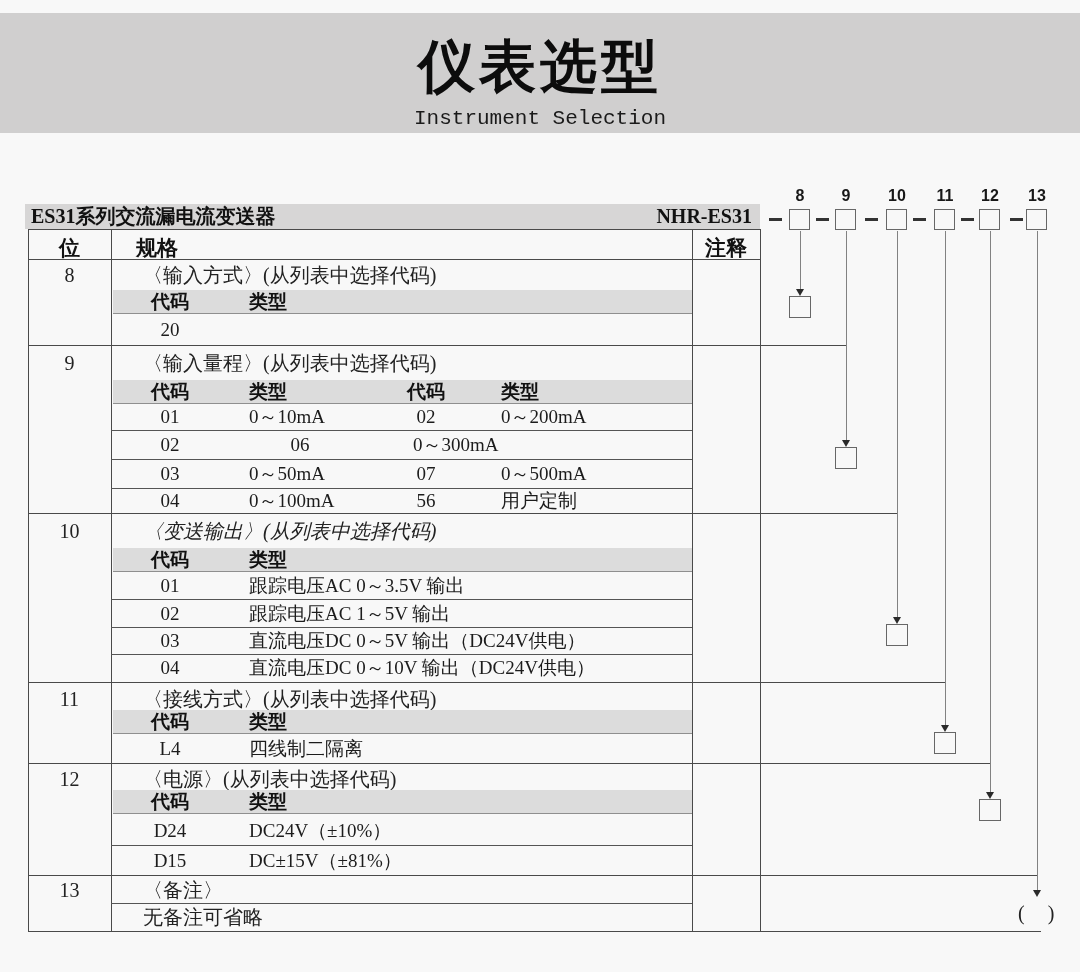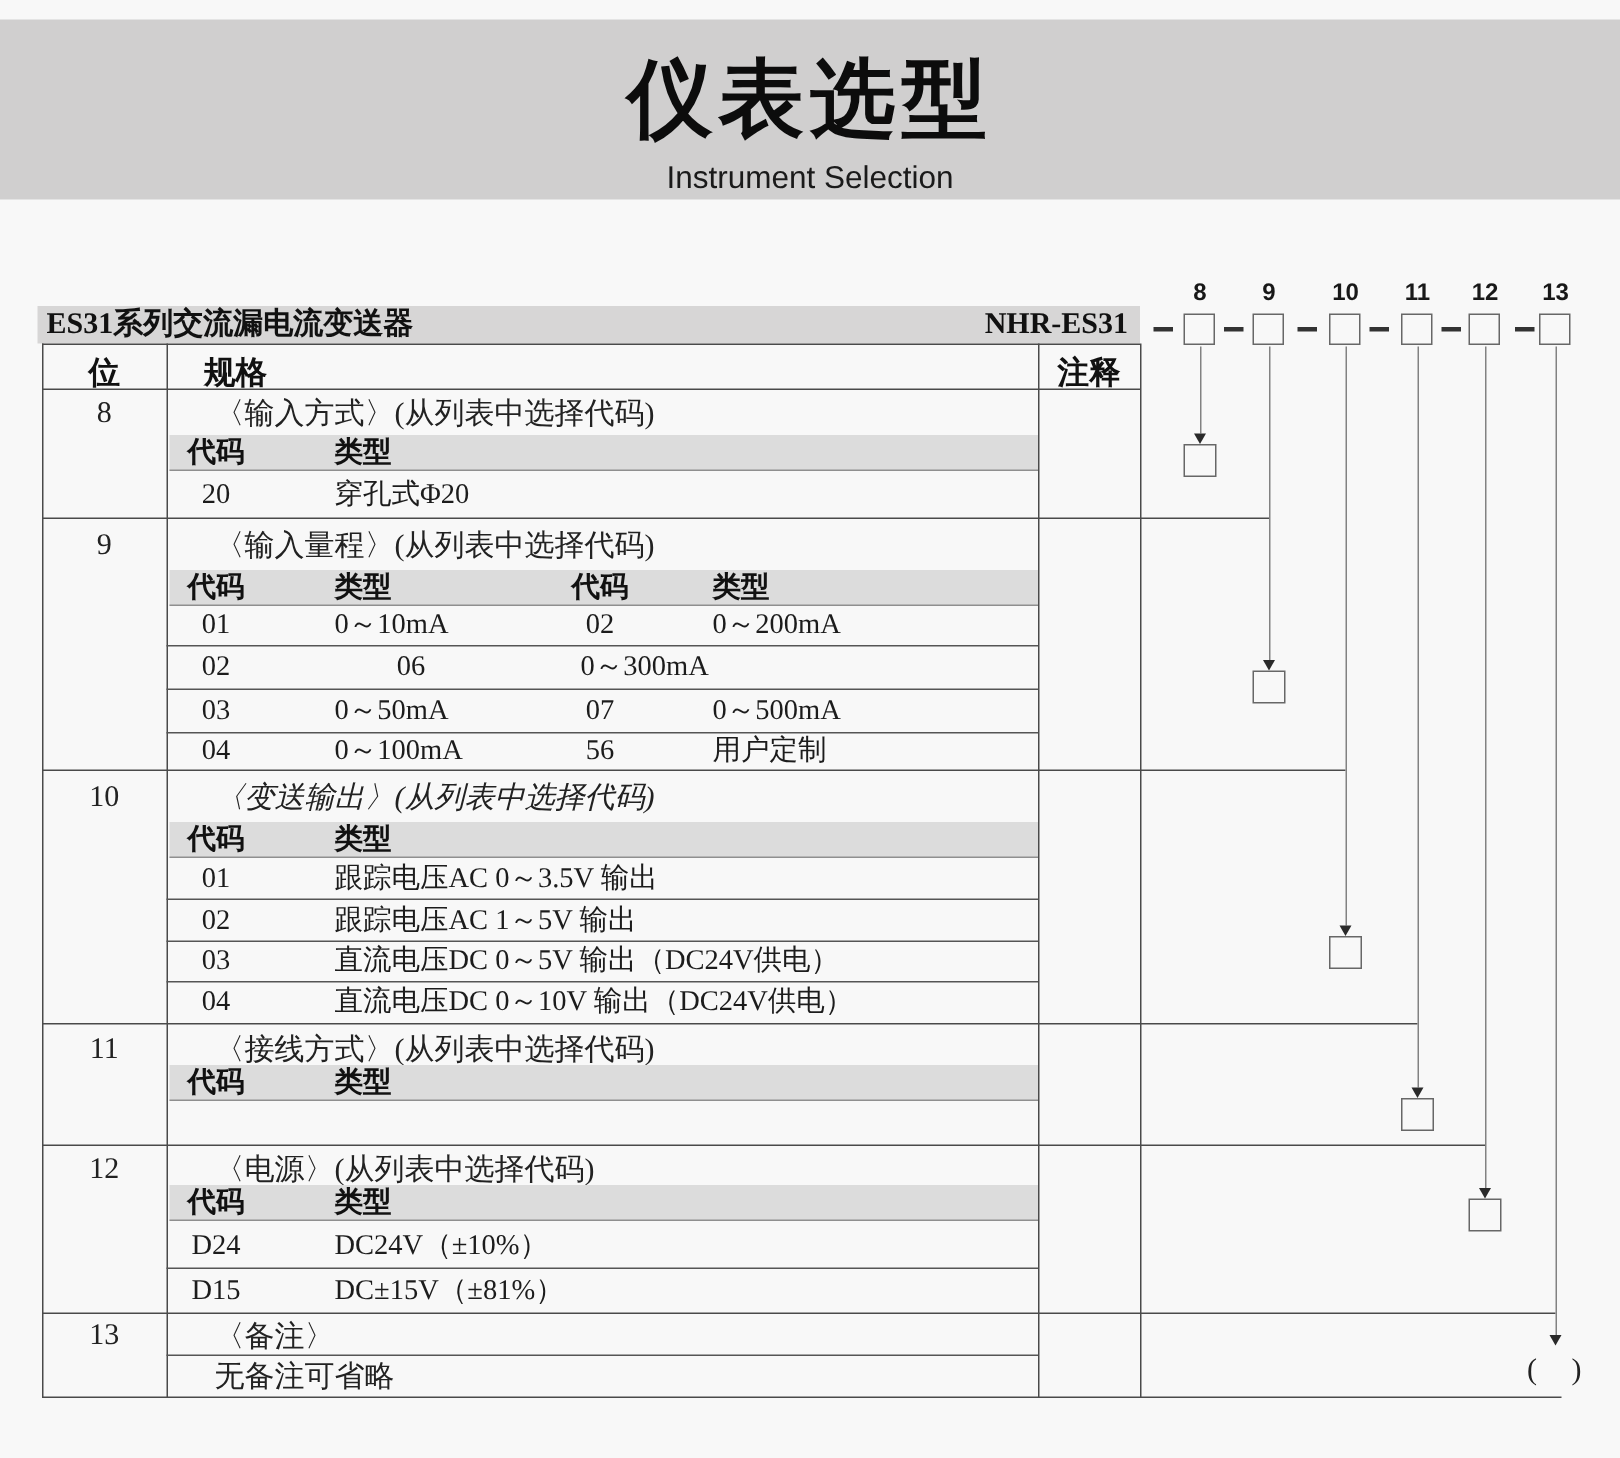--- a/index.html
+++ b/index.html
@@ -2,34 +2,34 @@
 <html><head>
 <meta charset="utf-8">
 <style>
   html,body{margin:0;padding:0;background:#f8f8f8;}
   .page{position:relative;width:1080px;height:972px;background:#f8f8f8;overflow:hidden;
         font-family:"Liberation Serif","DejaVu Serif",serif;color:#1c1c1c;}
   
   .banner{position:absolute;left:0;top:13px;width:1080px;height:120px;background:#d0cfcf;text-align:center;}
   .banner-title{position:absolute;left:0;top:22px;width:100%;font-family:"Liberation Sans","DejaVu Sans",sans-serif;
                 font-weight:bold;font-size:57px;line-height:62px;letter-spacing:4px;color:#0c0c0c;}
-  .banner-sub{position:absolute;left:0;top:94px;width:100%;font-family:Liberation Sans, sans-serif;
+  .banner-sub{position:absolute;left:0;top:94px;width:100%;font-family:Liberation Mono, monospace;
               font-size:21px;color:#1a1a1a;}
   
   .titlebar{position:absolute;left:25px;top:204px;width:735px;height:25px;background:#d7d6d6;}
   .titlebar .pname{position:absolute;left:6px;top:0;height:25px;line-height:25px;font-weight:bold;font-size:20px;color:#111;}
   .titlebar .pmodel{position:absolute;right:8px;top:0;height:42px;line-height:25px;font-weight:bold;font-size:20px;color:#111;}
   .hline{position:absolute;height:1px;background:#4a4a4a;}
   .vline{position:absolute;width:1px;background:#4a4a4a;}
   .subline{position:absolute;left:111px;width:581px;height:1px;background:#555;}
   .graybar{position:absolute;left:113px;width:579px;height:23px;background:#dcdcdc;border-bottom:1px solid #8f8f8f;}
   .colhead{position:absolute;font-family:"Liberation Sans","DejaVu Sans",sans-serif;font-weight:bold;font-size:21px;color:#111;}
   .pos{position:absolute;left:28px;width:83px;text-align:center;font-size:20px;color:#222;}
   .stitle{position:absolute;left:143px;font-size:20px;color:#222;white-space:nowrap;}
-  .srow{position:absolute;left:96px;width:484px;display:grid;white-space:nowrap;}
+  .srow{position:absolute;left:122px;width:484px;display:grid;white-space:nowrap;}
   .g2{grid-template-columns:96px 1fr;}
   .g4{grid-template-columns:96px 164px 88px 1fr;}
   .code{text-align:center;font-size:19px;}
   .type{padding-left:31px;font-size:19px;}
   .hd{font-family:"Liberation Sans","DejaVu Sans",sans-serif;font-weight:bold;font-size:19px;color:#111;}
   
   .digit{position:absolute;width:40px;text-align:center;font-family:"Liberation Sans","DejaVu Sans",sans-serif;
          font-weight:600;font-size:16px;color:#181818;}
   .dash{position:absolute;width:13px;height:3px;background:#333;}
   .dbox{position:absolute;width:19px;height:19px;border:1.5px solid #676767;background:transparent;}
@@ -72,21 +72,20 @@
 
   <div class="pos" style="top:264px;">8</div>
   <div class="stitle" style="top:262px;">〈输入方式〉(从列表中选择代码)</div>
   <div class="graybar" style="top:290px;"></div>
   <div class="srow g2" style="top:291px;height:22px;line-height:22px;">
     <span class="code hd">代码</span>
     <span class="type hd">类型</span>
   </div>
   <div class="srow g2" style="top:315px;height:29px;line-height:29px;">
     <span class="code">20</span>
-    <span class="type">穿孔式Φ20</span>
   </div>
 
   <div class="pos" style="top:352px;">9</div>
   <div class="stitle" style="top:350px;">〈输入量程〉(从列表中选择代码)</div>
   <div class="graybar" style="top:380px;"></div>
   <div class="srow g4" style="top:381px;height:22px;line-height:22px;">
     <span class="code hd">代码</span>
     <span class="type hd">类型</span>
     <span class="code hd">代码</span>
     <span class="type hd">类型</span>
@@ -145,20 +144,24 @@
     <span class="type">直流电压DC 0～10V 输出（DC24V供电）</span>
   </div>
 
   <div class="pos" style="top:688px;">11</div>
   <div class="stitle" style="top:686px;">〈接线方式〉(从列表中选择代码)</div>
   <div class="graybar" style="top:710px;"></div>
   <div class="srow g2" style="top:711px;height:22px;line-height:22px;">
     <span class="code hd">代码</span>
     <span class="type hd">类型</span>
   </div>
+  <div class="srow g2" style="top:736px;height:26px;line-height:26px;">
+    <span class="code">L4</span>
+    <span class="type">四线制二隔离</span>
+  </div>
 
   <div class="pos" style="top:768px;">12</div>
   <div class="stitle" style="top:766px;">〈电源〉(从列表中选择代码)</div>
   <div class="graybar" style="top:790px;"></div>
   <div class="srow g2" style="top:791px;height:22px;line-height:22px;">
     <span class="code hd">代码</span>
     <span class="type hd">类型</span>
   </div>
   <div class="subline" style="top:845px;"></div>
   <div class="srow g2" style="top:817px;height:27px;line-height:27px;">

